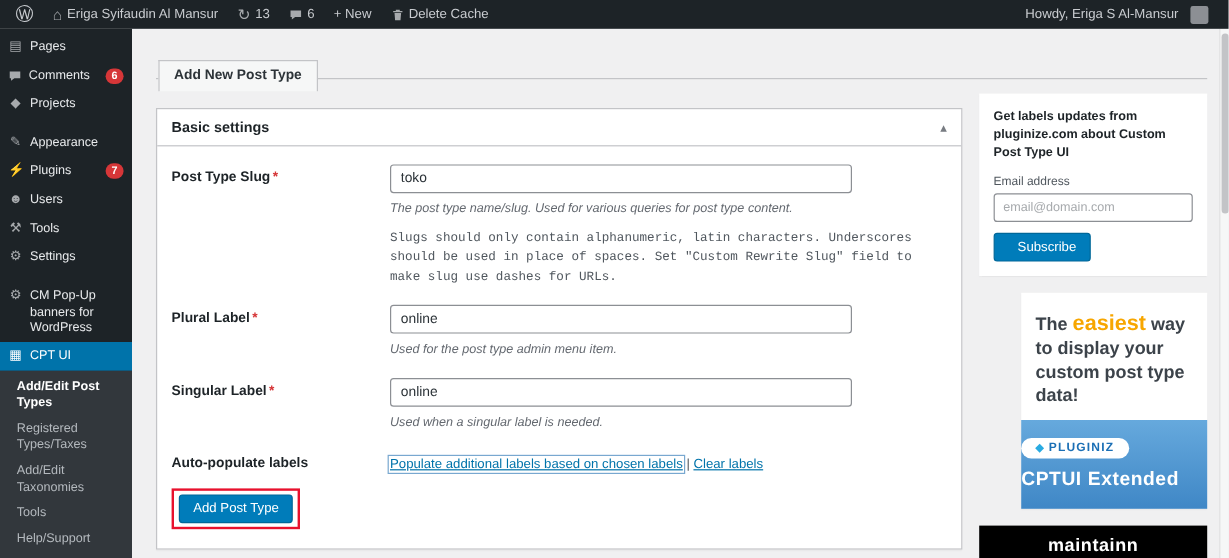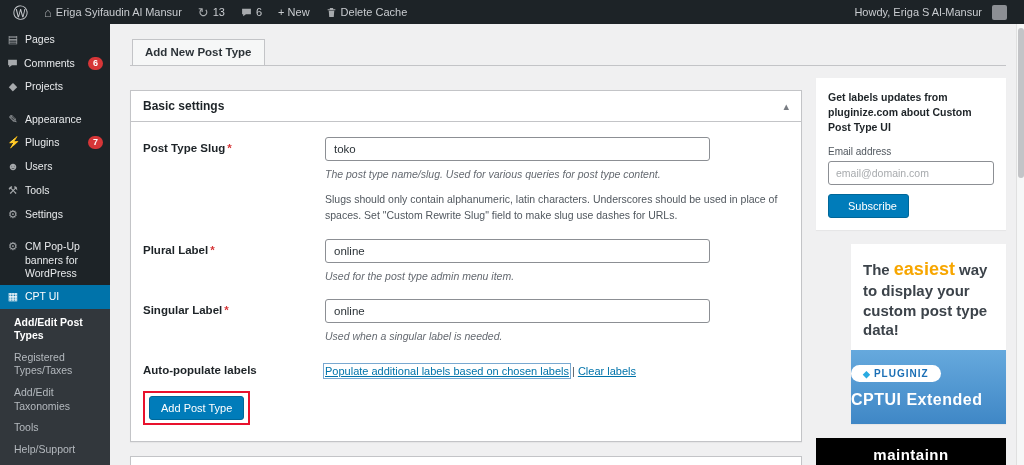--- a/index.html
+++ b/index.html
@@ -31,21 +31,21 @@
   .menu-item.active-blue { background:#0073aa; color:#fff; }
   .menu-item.active-blue .mi-icon { color:#fff; }
   .submenu { background:#32373c; padding:3px 0 5px; }
   .submenu-item { padding:4px 8px 4px 14px; color:#b4b9be; cursor:pointer; line-height:1.3; }
   .submenu-item.current { color:#fff; font-weight:bold; }
 
   
   .main { position:absolute; top:24px; left:110px; right:8px; bottom:0; padding:14px 10px 0 20px; overflow:hidden; }
   .tab-row { border-bottom:1px solid #c3c4c7; padding-left:2px; height:28px; }
   .nav-tab { display:inline-block; background:#f6f7f7; border:1px solid #c3c4c7; border-bottom:none;
-    padding:6px 12px 7px; font-size:11.5px; font-weight:bold; color:#2c3338; position:relative; top:1px; cursor:pointer; }
+    padding:6px 12px 7px; font-size:11.5px; font-weight:bold; color:#2c3338; position:relative; top:12px; cursor:pointer; }
 
   .content-row { display:flex; gap:14px; }
   .form-col { flex:1; min-width:0; }
   .right-col { width:190px; flex-shrink:0; margin-top:12px; }
 
   .postbox { background:#fff; border:1px solid #c3c4c7; box-shadow:0 1px 1px rgba(0,0,0,.04); }
   .postbox.first { margin-top:24px; }
   .postbox.second { margin-top:14px; }
   .postbox-header { display:flex; justify-content:space-between; align-items:center;
     padding:8px 12px; border-bottom:1px solid #c3c4c7; cursor:pointer; }
@@ -53,21 +53,21 @@
   .toggle-arrow { color:#787c82; font-size:11px; cursor:pointer; }
 
   .postbox-body { padding:4px 12px 12px; }
   .form-row { display:flex; padding:11px 0 4px; }
   .form-label { width:150px; flex-shrink:0; font-size:11.5px; font-weight:bold; color:#1d2327; padding-top:5px; }
   .req { color:#d63638; margin-left:2px; }
   .form-field { flex:1; min-width:0;margin-left:32px; }
   .text-input { width:385px; height:24px; border:1px solid #8c8f94; border-radius:3px;
     padding:2px 8px; font-size:11.5px; color:#2c3338; background:#fff; font-family:"Liberation Sans",sans-serif; }
   .desc { font-size:10.5px; color:#646970; font-style:italic; margin-top:6px; line-height:1.45; }
-  .desc2 { font-size:10.5px; color:#50575e; margin-top:10px; line-height:1.5; max-width:540px; }
+  .desc2 { font-size:10.5px; color:#50575e; margin-top:10px; line-height:1.5; max-width:540px;font-family:Liberation Mono, monospace; }
 
   .links-row { padding-top:6px; font-size:11px; }
   a.blue-link { color:#0073aa; text-decoration:underline; cursor:pointer; }
   a.blue-link.focused { outline:1px solid #79a8d0; outline-offset:1px; }
   .link-sep { color:#50575e; margin:0 3px; }
 
   .annotation-box { display:inline-block; border:2px solid #e8112d; padding:3px 4px; margin:10px 0 4px 0; }
   .btn-primary { background:#007cba; border:1px solid #006799; color:#fff; font-size:11px;
     padding:5px 11px; border-radius:3px; cursor:pointer; font-family:"Liberation Sans",sans-serif; }
 

